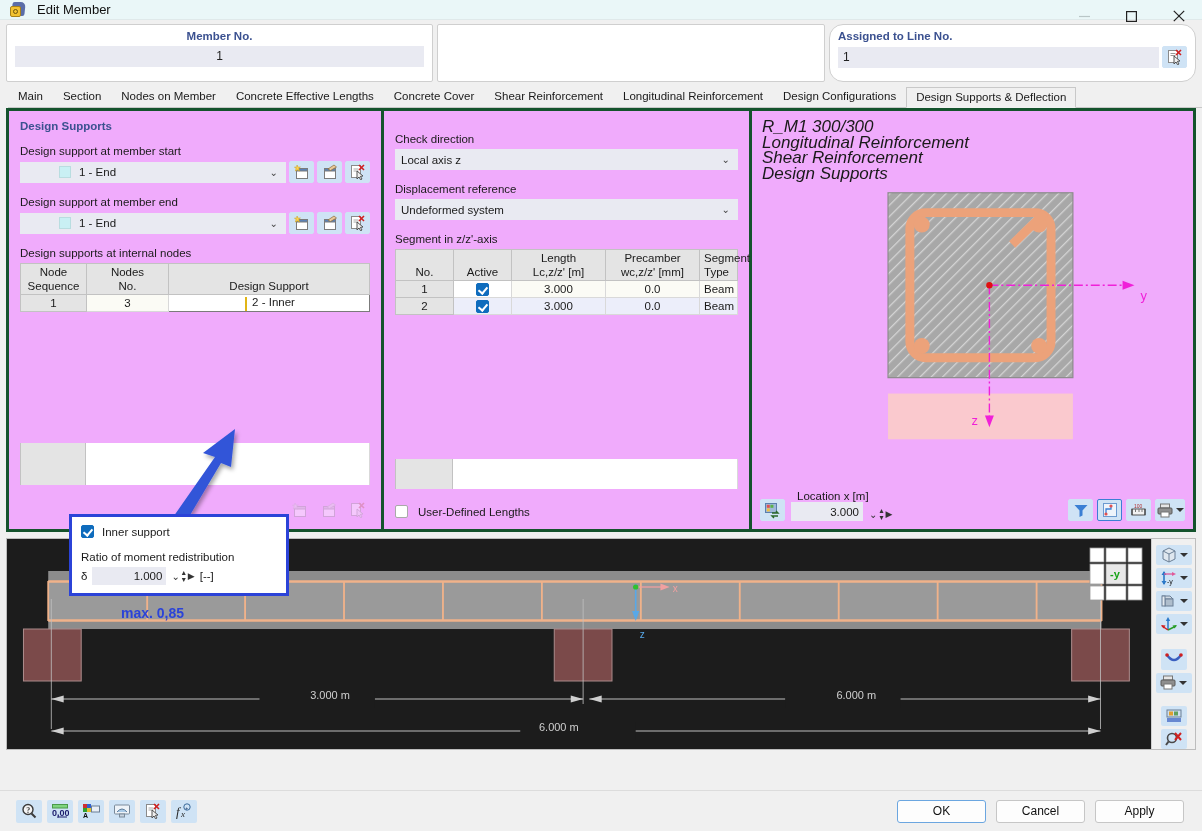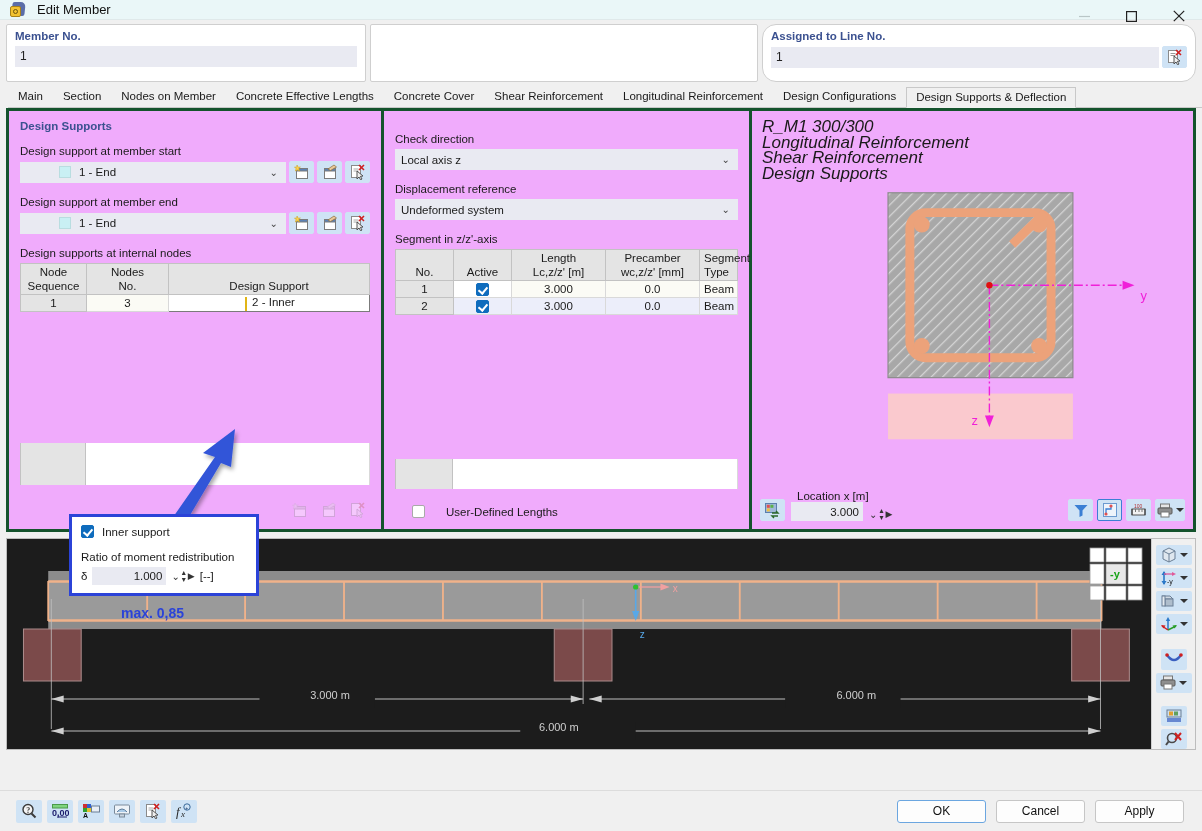--- a/index.html
+++ b/index.html
@@ -44,21 +44,21 @@
   }
   .win-btn.dis { color:#b9c6c7; }
   .win-btn svg { display:block; }
 
   
   .hdr-row { display:flex; gap:4px; padding:4px 6px 0 6px; height:62px; }
   .hdr-box {
     background:#fff; border:1px solid #cfcfcf; border-radius:2px;
     padding:5px 8px 6px 8px; position:relative;
   }
-  .hdr-box.a { width:360px; }
+  .hdr-box.a { width:427px;text-align:center; }
   .hdr-box.b { width:388px; }
   .hdr-box.c { flex:1;border-radius:14px; }
   .hdr-label { color:#3b5190; font-weight:bold; font-size:11.5px; margin-bottom:4px; }
   .hdr-input {
     height:21px; background:#e9eaf2; border:none; width:100%;
     font-size:12px; color:#222; padding:2px 5px; line-height:17px;
   }
   .hdr-inline { display:flex; align-items:center; gap:3px; }
   .ico-btn {
     width:25px; height:22px; background:#cfe3f5; border:1px solid #cfe3f5;
@@ -123,21 +123,21 @@
     display:inline-block; vertical-align:middle; border-radius:2px;
   }
   .cb.on { background:#0f6cbd; border-color:#0f6cbd; position:relative; }
   .cb.on:after {
     content:""; position:absolute; left:3px; top:1px; width:4px; height:7px;
     border:solid #fff; border-width:0 2px 2px 0; transform:rotate(40deg);
   }
 
   
   .callout {
-    position:absolute; left:60px; top:403px; width:190px; height:82px;
+    position:absolute; left:60px; top:403px; width:220px; height:82px;
     border:3px solid #2b43d8; background:#fff; z-index:6;
     padding:8px 9px;
   }
   .callout .row1 { display:flex; align-items:center; gap:8px; font-size:11.5px; }
   .callout .lbl2 { font-size:11.5px; margin-top:13px; }
   .callout .row3 { display:flex; align-items:center; gap:5px; margin-top:4px; font-size:11.5px; }
   .spin {
     width:74px; height:18px; background:#e9eaf2; display:flex; align-items:center;
     justify-content:flex-end; padding-right:4px; font-size:11.5px;
   }
@@ -494,21 +494,21 @@
               <td>0.0</td>
               <td>Beam</td>
             </tr>
           </tbody>
         </table>
       </div>
 
       <div style="position:absolute;left:11px;top:348px;width:58px;bottom:40px;background:#e4e4e4;border-left:1px solid #c2c2c2;border-right:1px solid #c2c2c2;"></div>
       <div style="position:absolute;left:69px;top:348px;right:11px;bottom:40px;background:#fff;border-right:1px solid #d9d9d9;"></div>
 
-      <div style="position:absolute;left:11px;bottom:11px;display:flex;align-items:center;gap:21px;margin-left:17px;">
+      <div style="position:absolute;left:11px;bottom:11px;display:flex;align-items:center;gap:10px;">
         <span class="cb"></span>
         <span style="font-size:11.5px">User-Defined Lengths</span>
       </div>
     </div>
 
     <div class="panel right">
       <div style="padding:8px 10px 0 10px" class="tree">
         <div>R_M1 300/300</div>
         <div>Longitudinal Reinforcement</div>
         <div>Shear Reinforcement</div>

